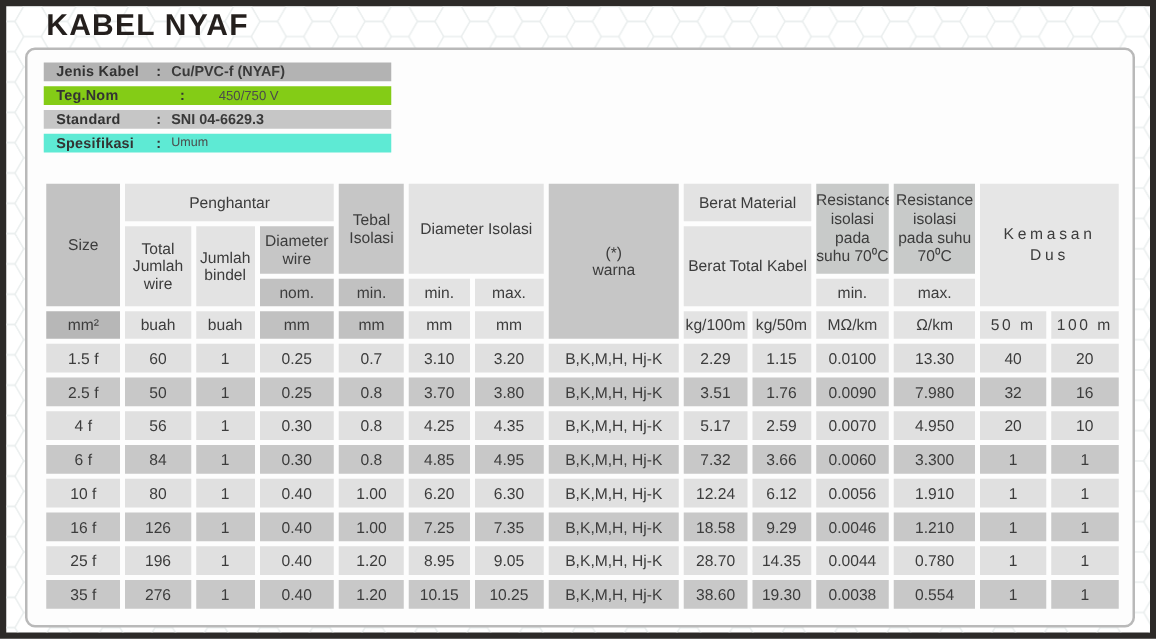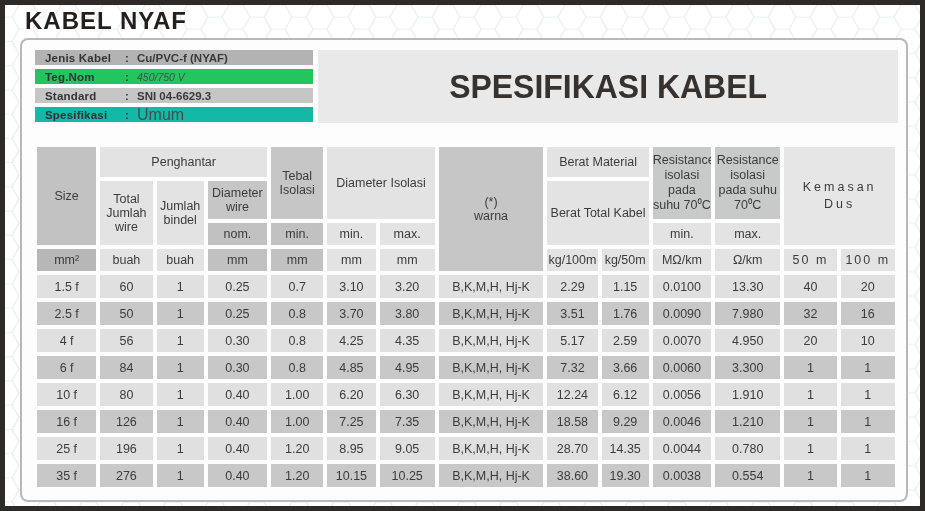--- a/index.html
+++ b/index.html
@@ -8,39 +8,39 @@
     font-family:"Liberation Sans", sans-serif;
     background:#ffffff;
     border:5px solid #2d2a28;
     position:relative;
     overflow:hidden;
     color:#3c3c3c;
   }
   .hexbg { position:absolute; left:0; top:0; z-index:0; pointer-events:none; }
 
   .page-title {
-    position:absolute; left:20px; top:2px; z-index:2;
+    position:absolute; left:32px; top:2px; z-index:2;
     font-size:24px; font-weight:bold; letter-spacing:1px; color:#241f1d;
   }
 
   .panel {
     position:absolute; left:15px; top:33px; width:888px; height:464px;
     background:#fdfdfd; border:2px solid #b9b9b9; border-radius:8px; z-index:1;
   }
 
   
   .info-box { position:absolute; left:13px; top:10px; width:278px; }
   .info-row { height:15px; margin-bottom:4px; display:flex; align-items:center; padding-left:10px; font-size:11.5px; }
   .info-row .lbl { font-weight:bold; width:80px; color:#333; letter-spacing:0.2px; }
   .info-row .sep { font-weight:bold; width:12px; color:#333; }
   .info-row .val { color:#3a3a3a; }
   .info-row-0 { background:#b3b3b3; } .info-row-0 .val { font-weight:bold; }
-  .info-row-1 { background:#22c55e; } .info-row-1 .val { font-size:10.5px; color:#4b4b4b;font-style:italic; }
+  .info-row-1 { background:#84cc16;gap:19px; } .info-row-1 .val { font-size:10.5px; color:#4b4b4b; }
   .info-row-2 { background:#c6c6c6; } .info-row-2 .val { font-weight:bold; }
-  .info-row-3 { background:#14b8a6; } .info-row-3 .val { font-size:16px; color:#4b4b4b; }
+  .info-row-3 { background:#5eead4; } .info-row-3 .val { font-size:10px; color:#4b4b4b; }
 
   
   .banner {
     position:absolute; left:296px; top:10px; width:580px; height:73px;
     background:#e9e9e9; display:flex; align-items:center; justify-content:center;
   }
   .banner span {
     font-size:34px; font-weight:bold; color:#38322e; letter-spacing:0px;
     display:inline-block; transform:scaleX(0.94);
   }
@@ -111,23 +111,20 @@
       <span class="sep">:</span>
       <span class="val">SNI 04-6629.3</span>
     </div>
     <div class="info-row info-row-3">
       <span class="lbl">Spesifikasi</span>
       <span class="sep">:</span>
       <span class="val">Umum</span>
     </div>
   </div>
 
-  <div class="banner">
-    <span>SPESIFIKASI KABEL</span>
-  </div>
 
   <table class="spec">
     <colgroup>
       <col style="width:59px">
         <col style="width:52px">
         <col style="width:47px">
         <col style="width:59px">
       <col style="width:52px">
         <col style="width:48px">
         <col style="width:55px">

